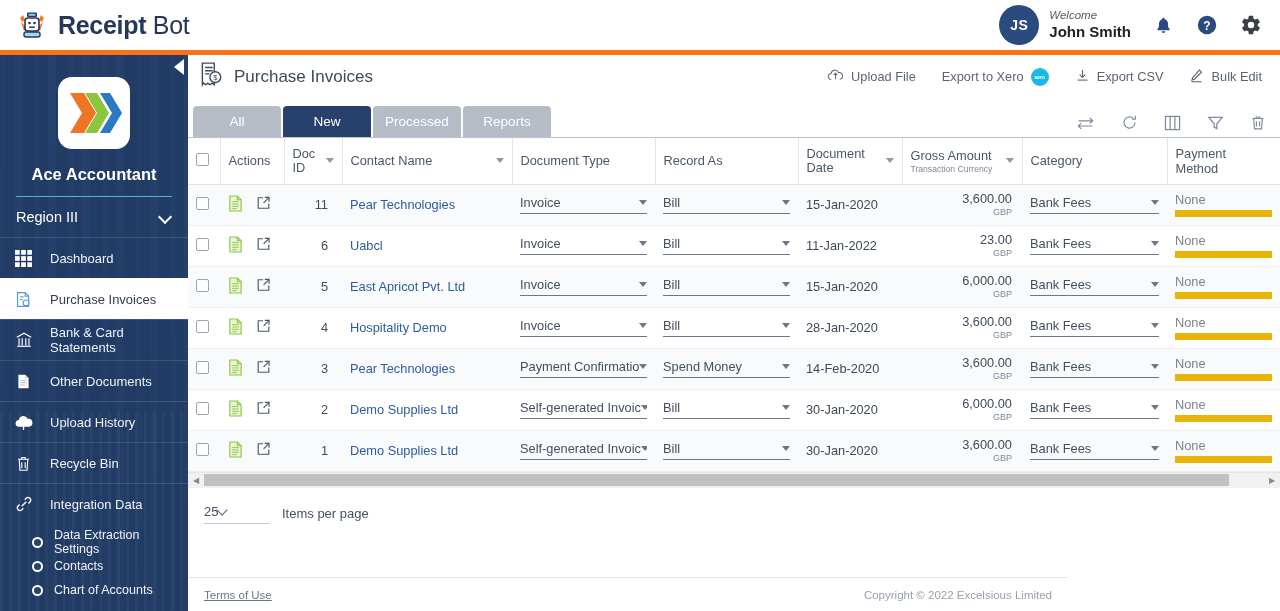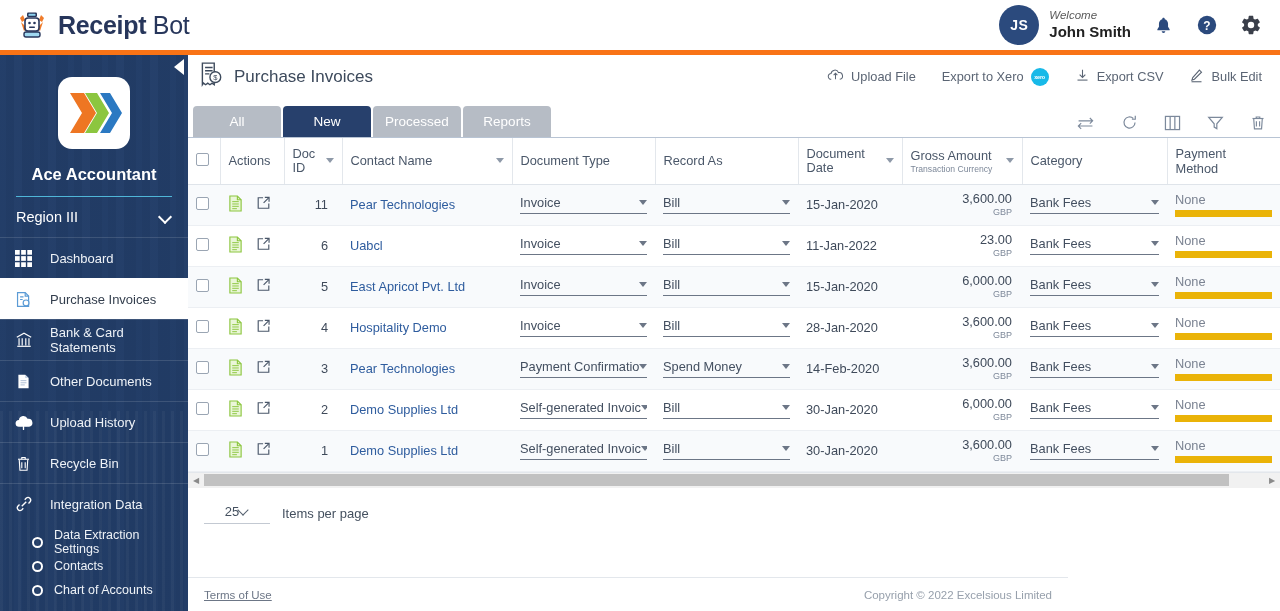--- a/index.html
+++ b/index.html
@@ -224,21 +224,21 @@
   .hs-arrow { width: 16px; text-align: center; color: #8a8a8a; font-size: 8px; }
   .hs-track { flex: 1; height: 14px; background: #f1f1f1; position: relative; }
   .hs-thumb {
     position: absolute; left: 0; top: 1px;
     width: 1025px; height: 12px; background: #c1c1c1;
   }
   .pager {
     height: 52px; display: flex; align-items: center; padding-left: 16px; gap: 12px;
   }
   .ipp-select {
-    width: 66px; display: flex; align-items: center; justify-content: center;
+    width: 66px; display: flex; align-items: center; justify-content: flex-start;
     border-bottom: 1px solid #c3c9d2; padding-bottom: 4px;
     font-size: 13px; color: #44505f; cursor: pointer;
   }
   .ipp-chev { width: 10px; height: 10px; position: relative; }
   .ipp-chev::before {
     content: ""; position: absolute; left: 0; top: 0;
     width: 7px; height: 7px;
     border-right: 1.6px solid #55616f; border-bottom: 1.6px solid #55616f;
     transform: rotate(45deg);
   }

